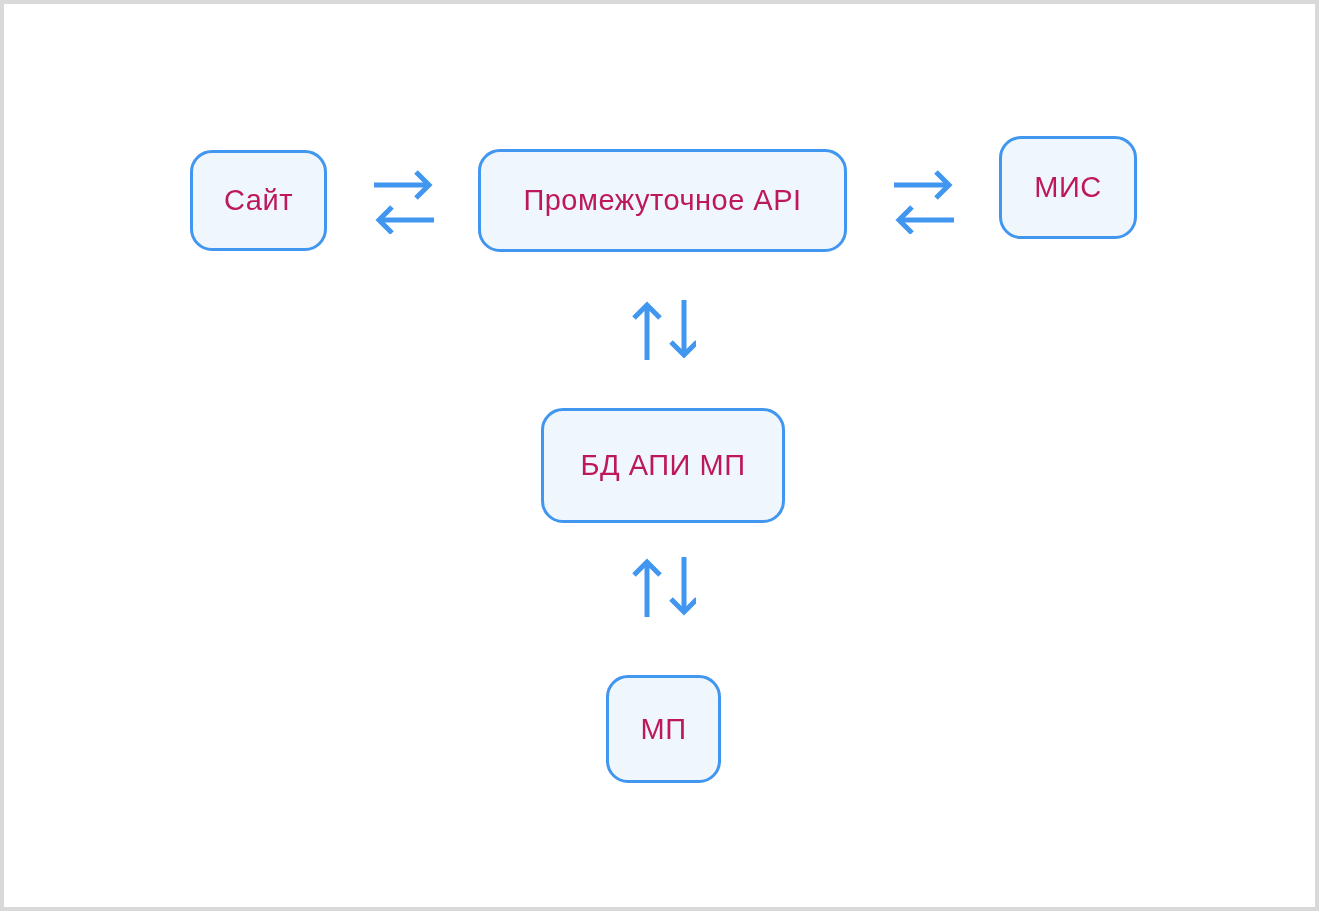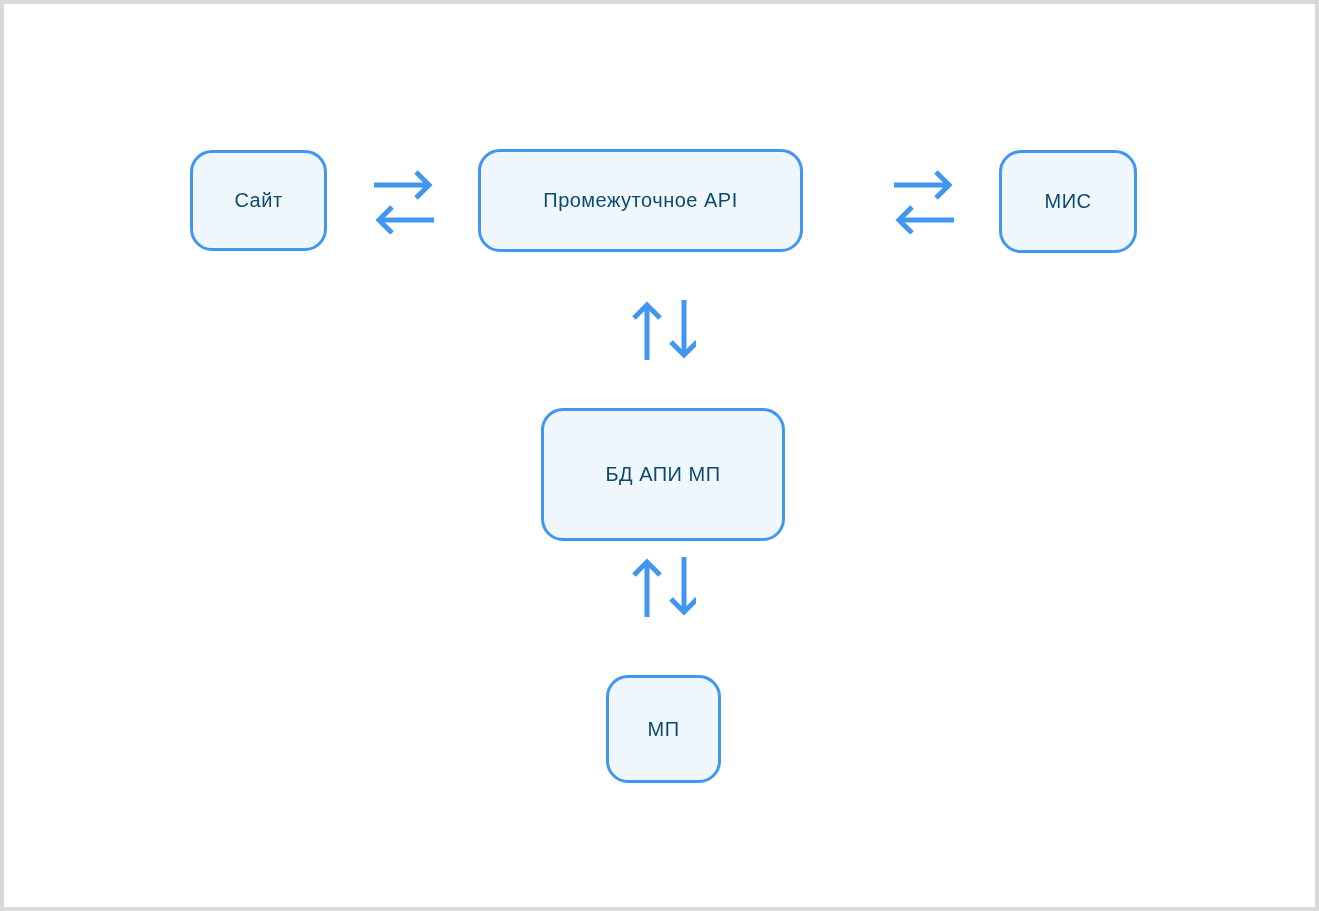--- a/index.html
+++ b/index.html
@@ -21,31 +21,31 @@
     position: absolute;
     box-sizing: border-box;
     background: #eff7fd;
     border: 3px solid #4196f0;
     border-radius: 22px;
     display: flex;
     align-items: center;
     justify-content: center;
   }
   .node .label {
-    color: #0c4a6e;
-    font-size: 20px;
+    color: #be185d;
+    font-size: 29px;
     font-weight: 500;
     letter-spacing: 0.5px;
     white-space: nowrap;
     text-align: center;
   }
   .node-site { left: 186px; top: 146px; width: 137px; height: 101px; }
-  .node-api  { left: 474px; top: 145px; width: 325px; height: 103px; }
-  .node-mis  { left: 995px; top: 146px; width: 138px; height: 103px; }
-  .node-db   { left: 537px; top: 404px; width: 244px; height: 133px; }
+  .node-api  { left: 474px; top: 145px; width: 369px; height: 103px; }
+  .node-mis  { left: 995px; top: 132px; width: 138px; height: 103px; }
+  .node-db   { left: 537px; top: 404px; width: 244px; height: 115px; }
   .node-mp   { left: 602px; top: 655px; width: 115px; height: 108px; margin-top: 16px; }
   .arrow {
     position: absolute;
     width: 64px;
     height: 64px;
   }
   .arrow svg { display: block; width: 100%; height: 100%; }
   .arrow path {
     fill: none;
     stroke: #4196f0;

